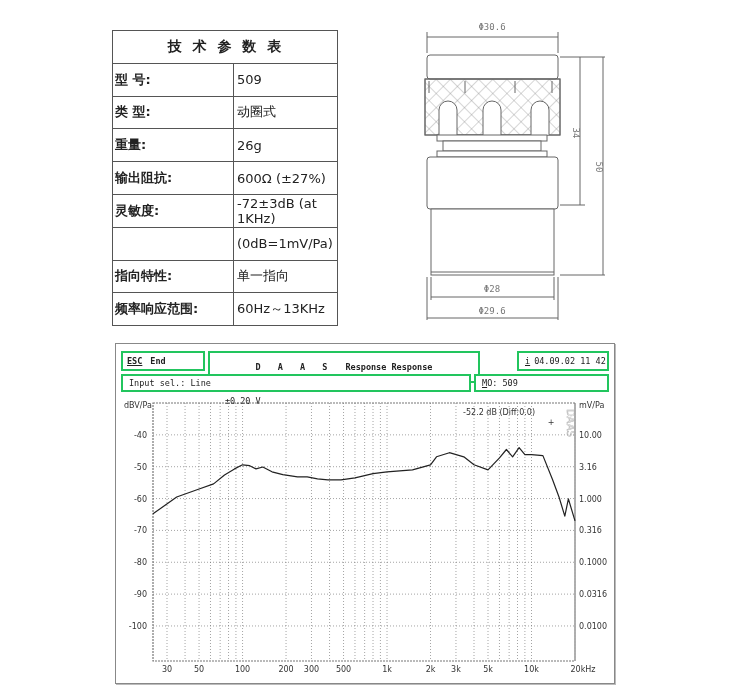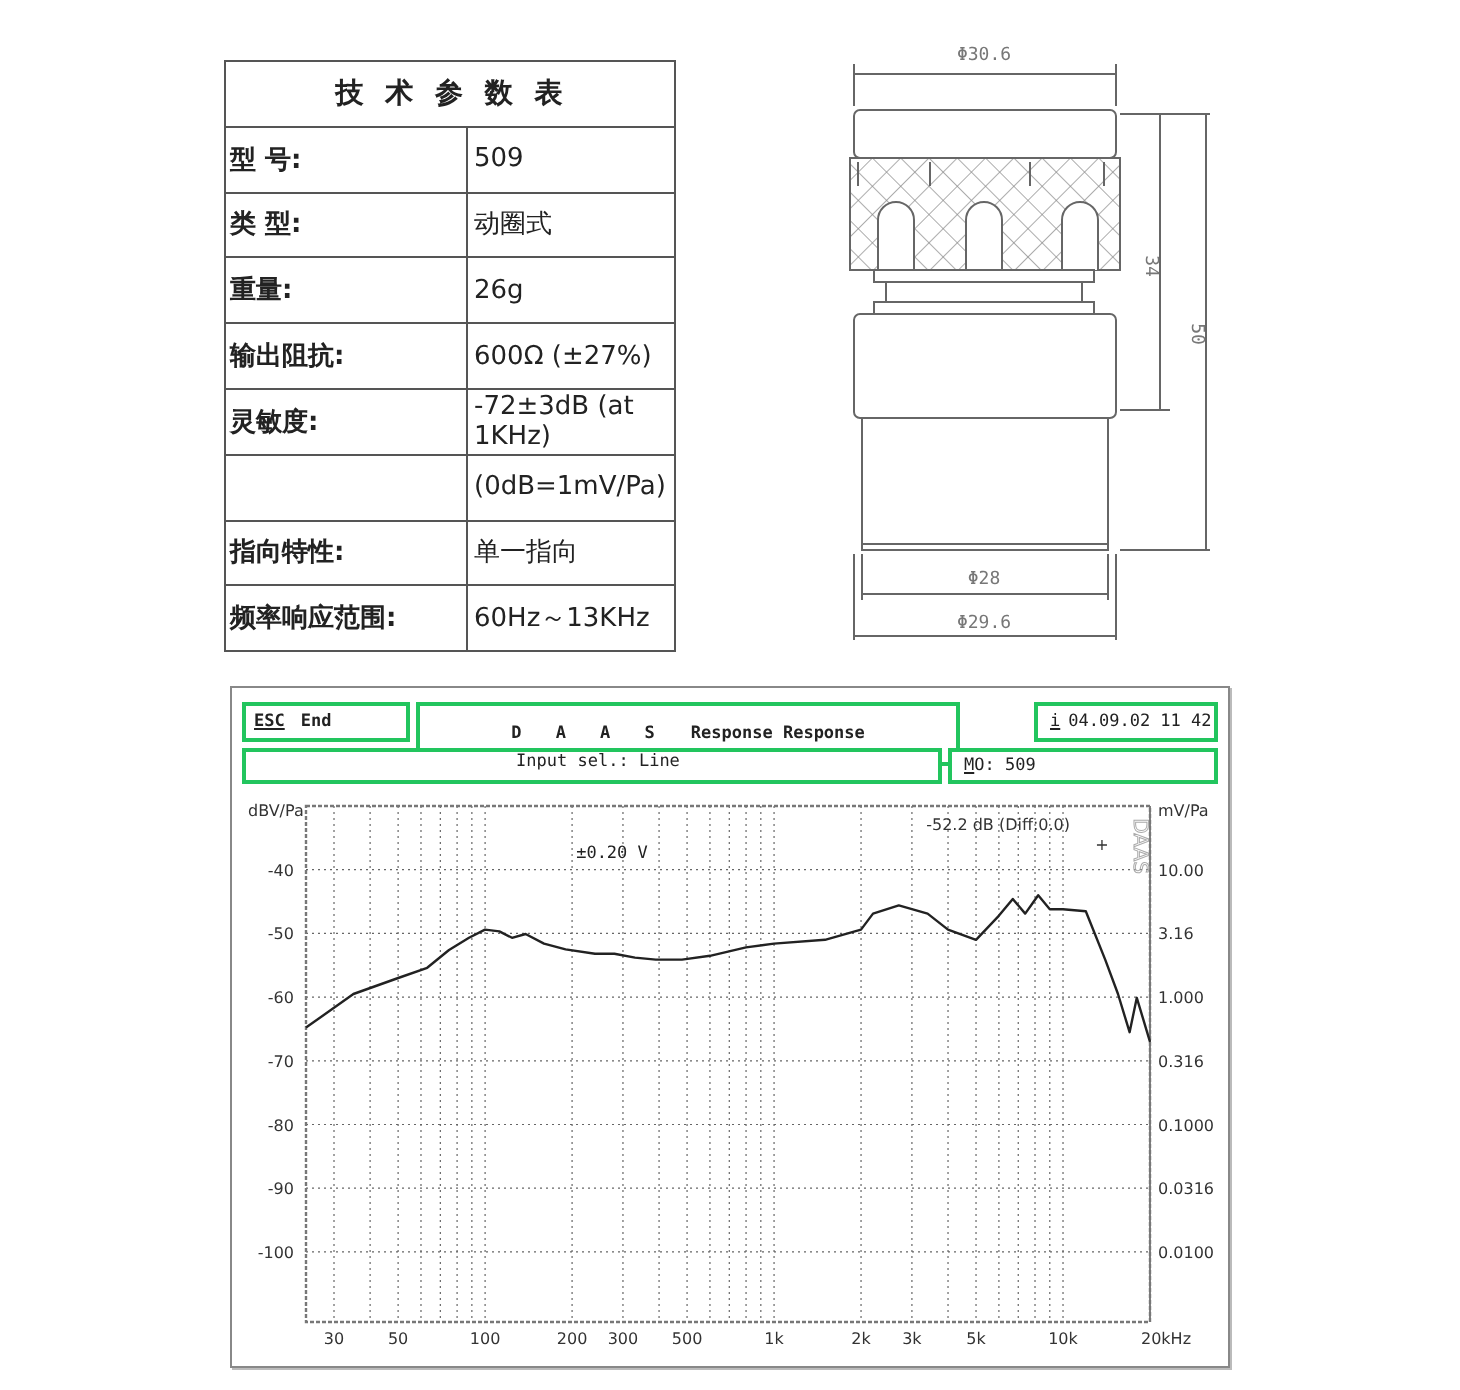--- a/index.html
+++ b/index.html
@@ -18,21 +18,21 @@
   
   .chart-frame { position:absolute; left:115px; top:343px; width:498px; height:339px; border:1px solid #888; background:#fff; box-shadow:1px 1px 0 #bbb; }
   .box { position:absolute; border:2px solid #22c55e; background:#fff; font-family:"DejaVu Sans Mono", monospace; font-size:8.5px; color:#222; box-sizing:border-box; display:flex; align-items:center;text-align:right; }
   .box-esc { left:5px; top:7px; width:84px; height:20px; padding-left:4px; }
   .box-esc .esc { text-decoration:underline; font-weight:bold; margin-right:8px; }
   .box-esc .end { font-weight:bold; }
   .box-title { left:92px; top:7px; width:272px; height:32px; justify-content:center; font-weight:bold; }
   .box-title .daas { letter-spacing:6px; margin-right:12px; }
   .box-date { left:401px; top:7px; width:92px; height:20px; padding-left:6px; }
   .box-date .ico { text-decoration:underline; margin-right:4px; }
-  .box-input { left:5px; top:30px; width:350px; height:18px; padding-left:6px;flex-direction:column; }
+  .box-input { left:5px; top:30px; width:350px; height:18px; padding-left:6px; }
   .box-input .v { margin-left:14px;margin-top:36px; }
   .box-model { left:358px; top:30px; width:135px; height:18px; padding-left:6px; }
   .box-model .m { text-decoration:underline; }
 
   .plot-svg { position:absolute; left:0; top:0; }
   .axis-lbl { font-family:"DejaVu Sans", sans-serif; font-size:8px; fill:#333; }
 </style>
 </head>
 <body>
 

